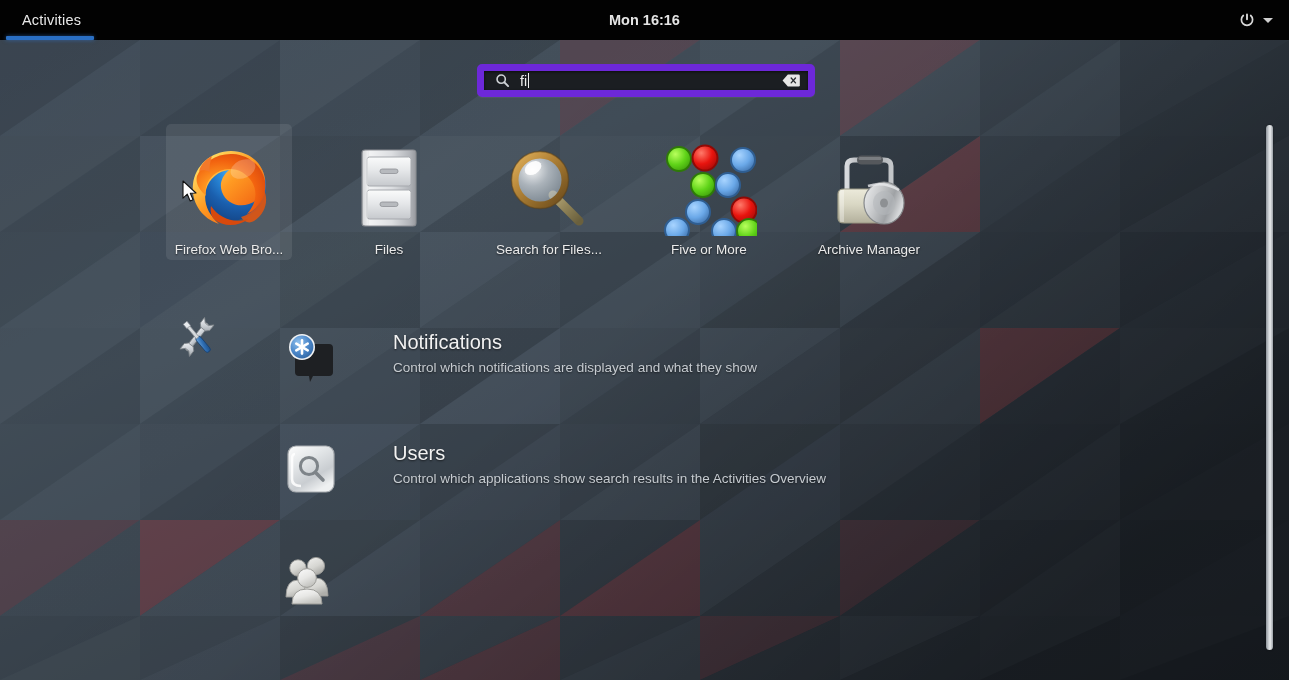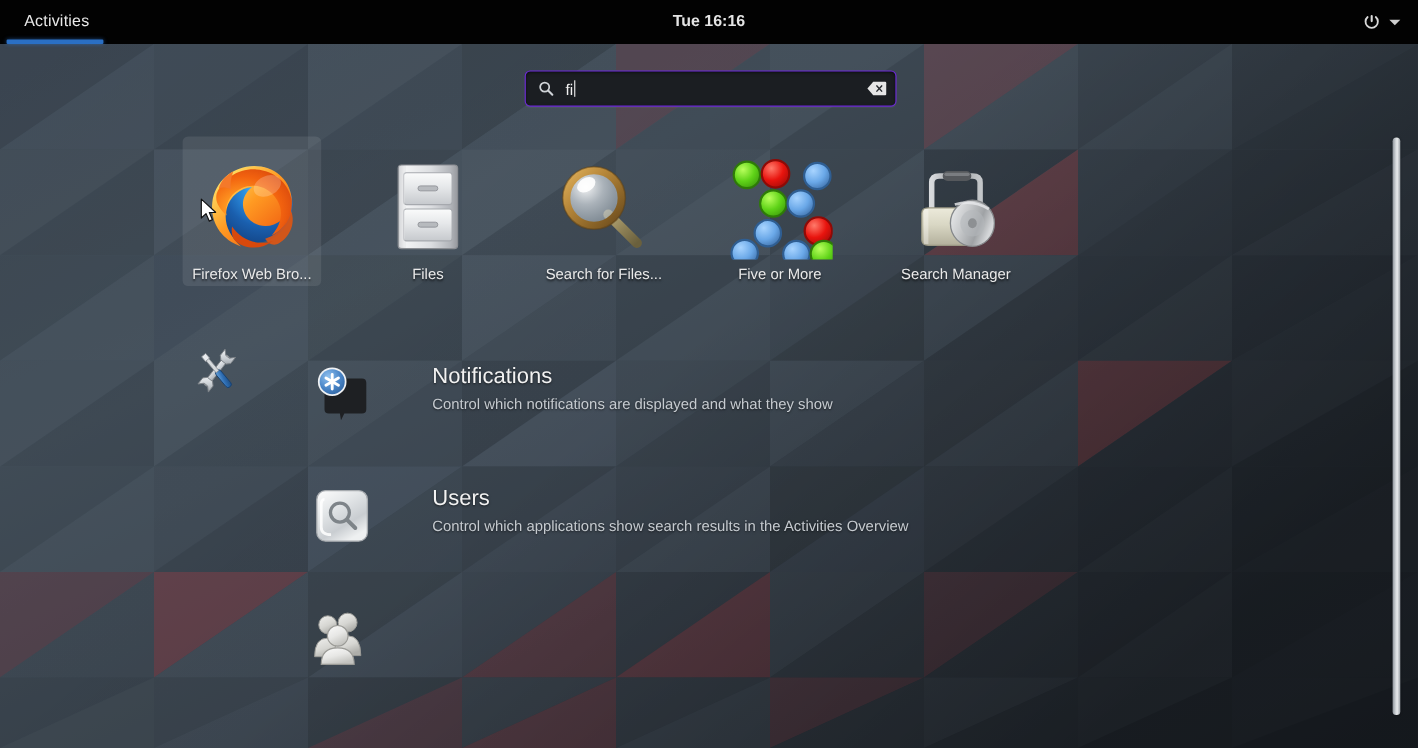--- a/index.html
+++ b/index.html
@@ -85,21 +85,21 @@
   
   #search-wrap {
     position: absolute;
     left: 477px; top: 64px;
     width: 338px; height: 33px;
     z-index: 30;
   }
   #search-entry {
     width: 100%; height: 100%;
     background: #1b1e22;
-    border: 1px solid #6d28d9;
+    border: 7px solid #6d28d9;
     border-radius: 5px;
     display: flex; align-items: center;
     padding: 0 8px 0 11px;
     box-shadow: inset 0 1px 3px rgba(0,0,0,.6), 0 1px 0 rgba(255,255,255,.06);
   }
   #search-mag { width: 15px; height: 15px; flex: 0 0 auto; margin-right: 10px; }
   #search-value {
     flex: 1 1 auto;
     color: #f0f0f0;
     font-size: 14px;
@@ -384,21 +384,21 @@
     </svg>
   </div>
 
   <div id="topbar">
     <div id="activities-btn">
       <span>Activities</span>
     </div>
     <div id="activities-underline"></div>
 
     <div id="clock">
-      <span>Tue 16:16</span>
+      <span>Mon 16:16</span>
     </div>
 
     <div id="sysmenu">
       <svg class="power-ico" viewBox="0 0 16 16">
         <path d="M8 1.6 A0.95 0.95 0 0 1 8.95 2.55 L8.95 7.2 A0.95 0.95 0 0 1 7.05 7.2 L7.05 2.55 A0.95 0.95 0 0 1 8 1.6 Z" fill="#d8d8d8"></path>
         <path d="M4.3 3.5 A5.6 5.6 0 1 0 11.7 3.5" fill="none" stroke="#d8d8d8" stroke-width="1.7" stroke-linecap="round"></path>
       </svg>
       <span class="chev"></span>
     </div>
   </div>
@@ -592,21 +592,21 @@
           <rect x="37.5" y="17" width="23" height="3" rx="1.5" fill="#8a8d91" opacity="0.7"></rect>
 
           <path d="M17 54 L17 78 Q17 83 23 83 L58 83 L58 49 L23 49 Q17 49 17 54 Z" fill="url(#bag)" stroke="#9a9884" stroke-width="1.2"></path>
           <ellipse cx="63" cy="63" rx="20" ry="21" fill="url(#drum)" stroke="#84878a" stroke-width="1.2"></ellipse>
           <ellipse cx="63" cy="63" rx="11" ry="12" fill="#b5b8bb" opacity="0.55"></ellipse>
           <ellipse cx="63" cy="63" rx="4" ry="4.5" fill="#8d9093"></ellipse>
           <path d="M47 46 Q63 41 78 50" fill="none" stroke="#e8eaec" stroke-width="2.4" opacity="0.8"></path>
           <rect x="19" y="50" width="4" height="32" fill="#ffffff" opacity="0.35"></rect>
         </svg>
       </div>
-      <div class="app-label">Search Manager</div>
+      <div class="app-label">Archive Manager</div>
     </div>
   </div>
 
   <div id="settings-cat-icon">
     <svg width="50" height="50" viewBox="0 0 50 50">
       <defs>
         <linearGradient id="wr" x1="0" y1="0" x2="1" y2="1">
           <stop offset="0%" stop-color="#f2f4f6"></stop>
             <stop offset="55%" stop-color="#c9ced3"></stop>
             <stop offset="100%" stop-color="#9aa0a6"></stop>

